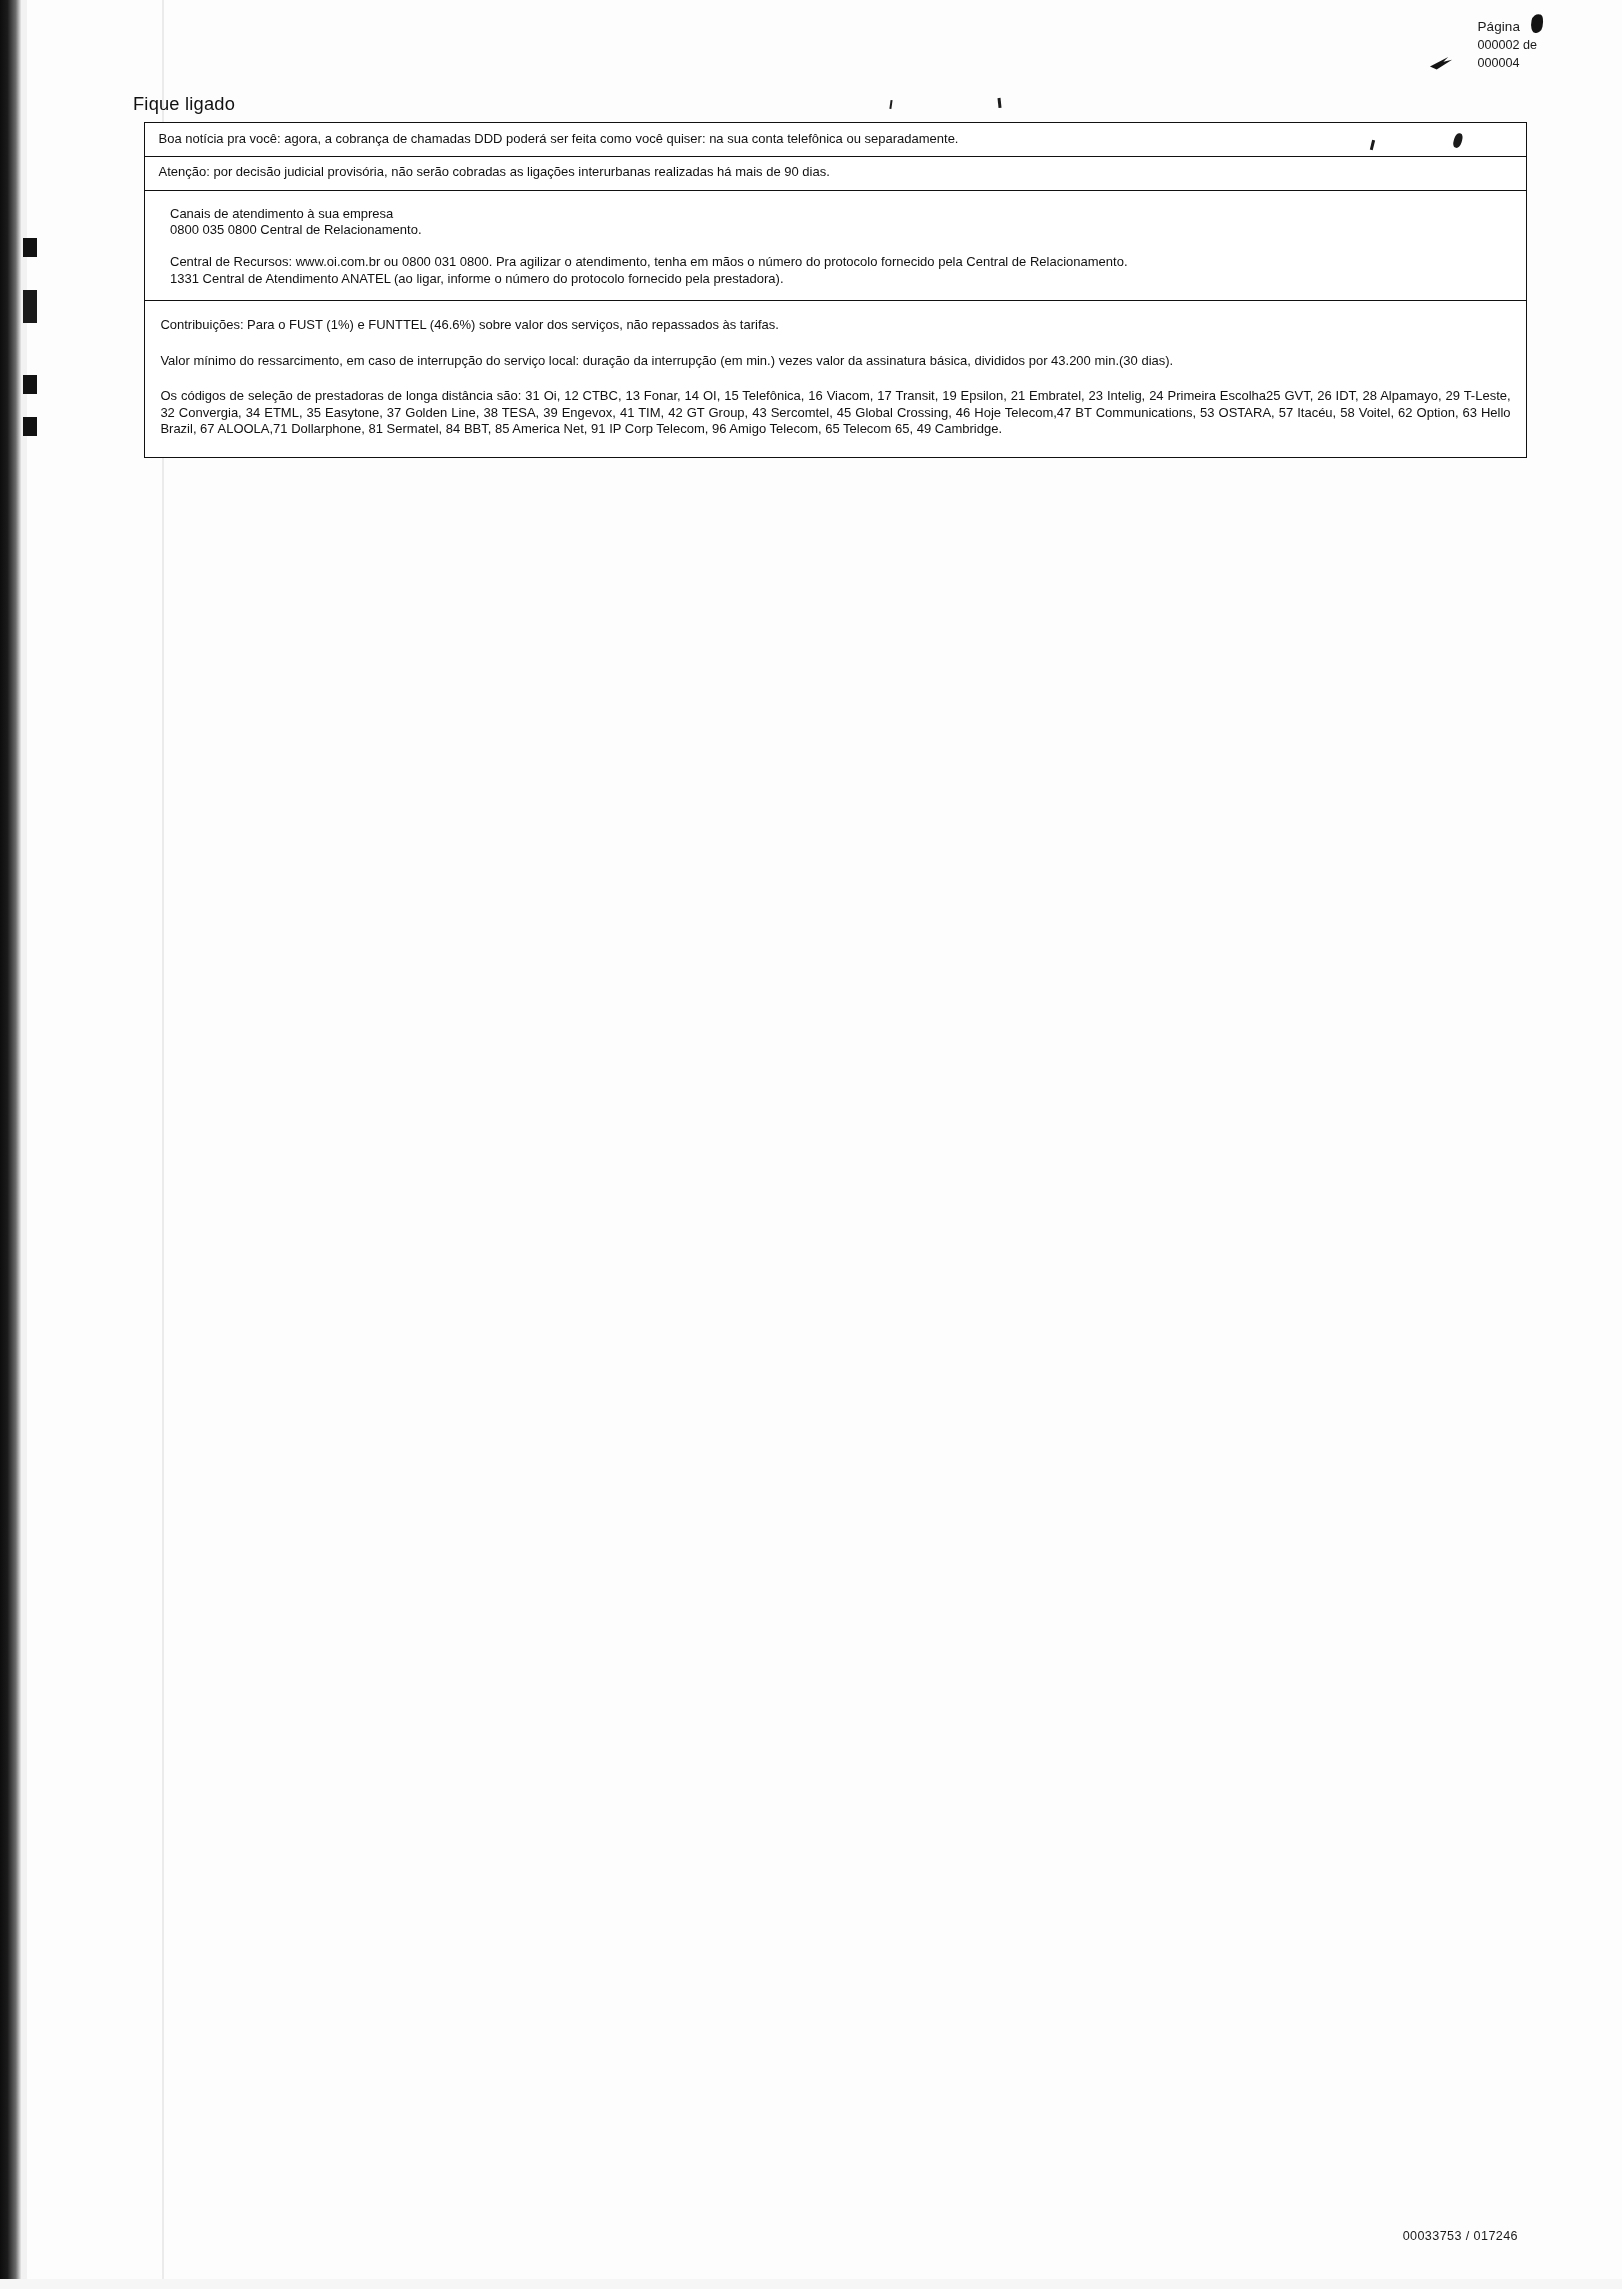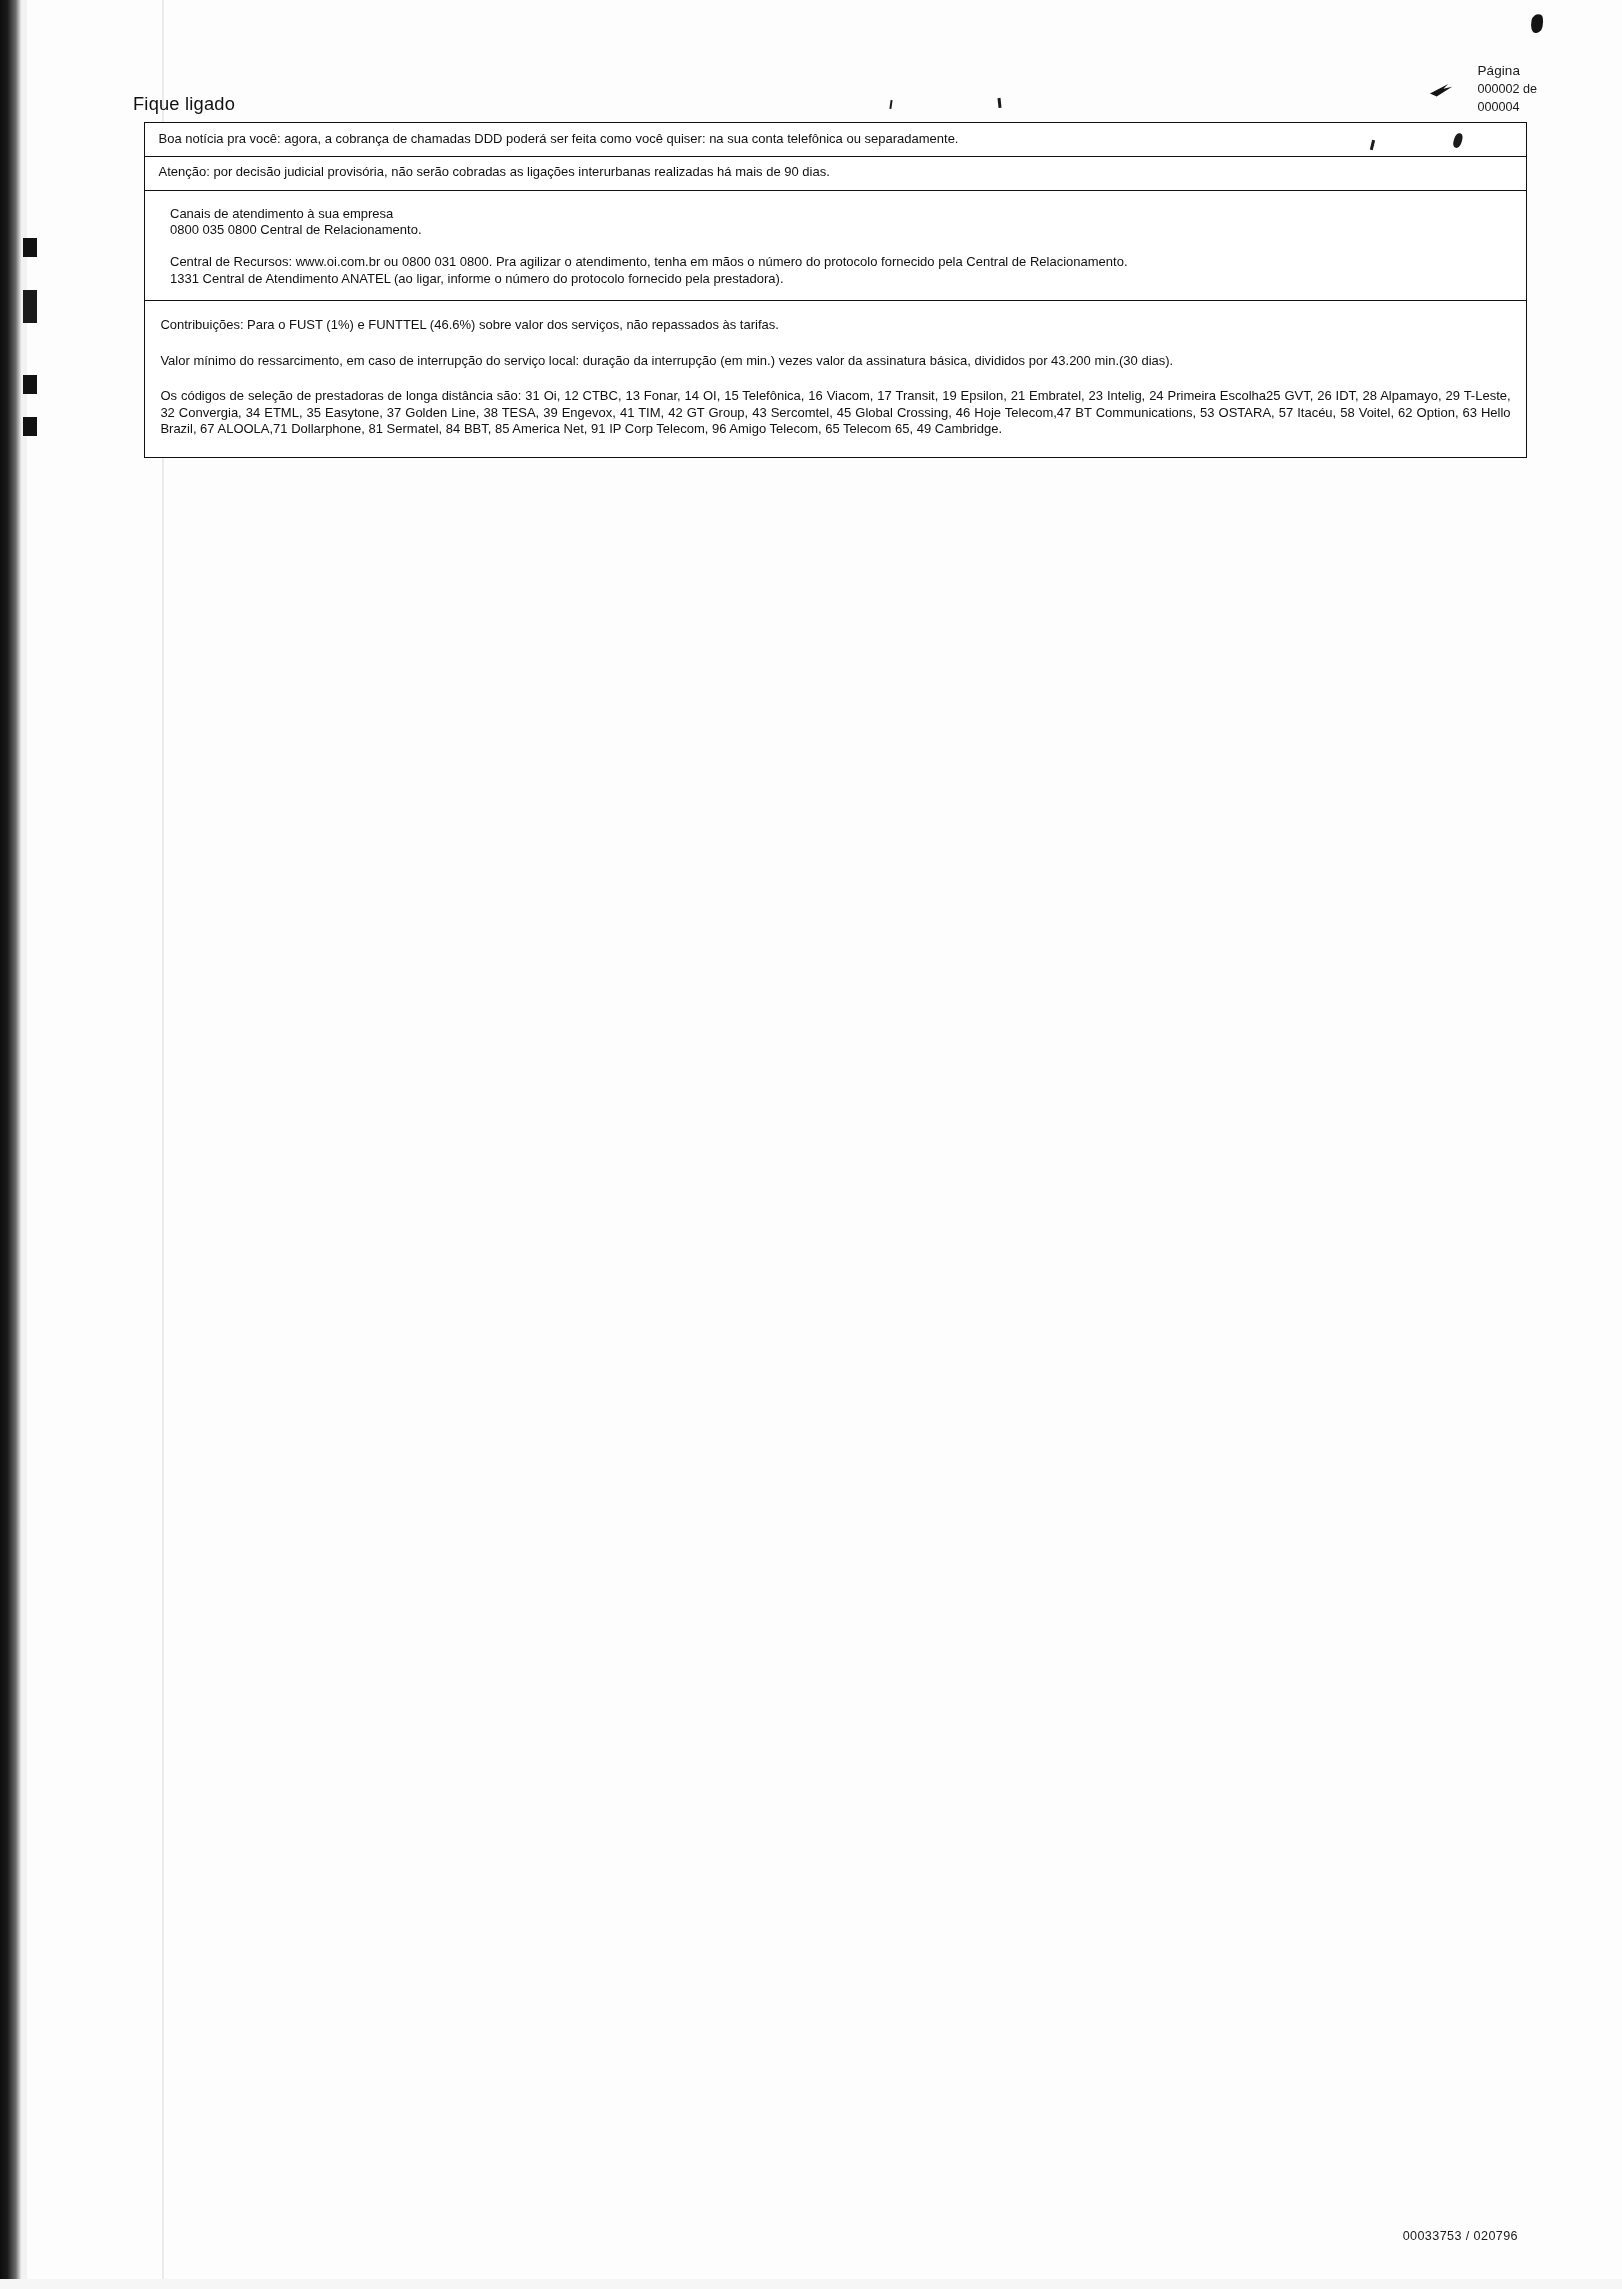--- a/index.html
+++ b/index.html
@@ -62,23 +62,22 @@
     height: 2289px;
     background: rgba(0,0,0,0.07);
   }
 
   
   .page-header {
     position: absolute;
     right: 85px;
     top: 17.4px;
     display: flex;
-    align-items: center;
+    align-items: flex-end;
     gap: 23px;
-    margin-top: 44px;
   }
   .page-header .arrow-icon {
     width: 25px;
     height: 15.4px;
     margin-top: 3.9px;
     position: relative;
   }
   .page-header .arrow-icon svg { display: block; }
   .page-header .plabel {
     font-size: 13.5px;
@@ -240,16 +239,16 @@
       <p class="codes">Os códigos de seleção de prestadoras de longa distância são: 31 Oi, 12 CTBC, 13 Fonar, 14 OI, 15 Telefônica, 16 Viacom, 17 Transit, 19 Epsilon, 21 Embratel, 23 Intelig, 24 Primeira Escolha25 GVT, 26 IDT, 28 Alpamayo, 29 T-Leste, 32 Convergia, 34 ETML, 35 Easytone, 37 Golden Line, 38 TESA, 39 Engevox, 41 TIM, 42 GT Group, 43 Sercomtel, 45 Global Crossing, 46 Hoje Telecom,47 BT Communications, 53 OSTARA, 57 Itacéu, 58 Voitel, 62 Option, 63 Hello Brazil, 67 ALOOLA,71 Dollarphone, 81 Sermatel, 84 BBT, 85 America Net, 91 IP Corp Telecom, 96 Amigo Telecom, 65 Telecom 65, 49 Cambridge.</p>
     </div>
 
   </div>
 
   <div class="speck s1"></div>
   <div class="speck s2"></div>
   <div class="speck s3"></div>
   <div class="speck s4"></div>
 
-  <div class="footer-code">00033753 / 020796</div>
+  <div class="footer-code">00033753 / 017246</div>
   <div class="scan-bottom"></div>
 </div>
 
 
 </body></html>

